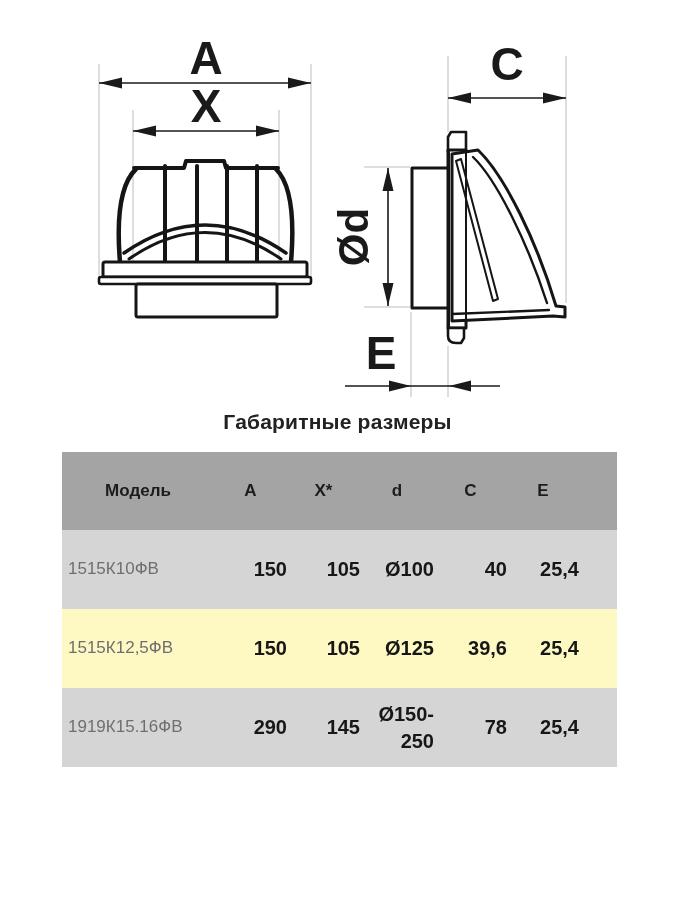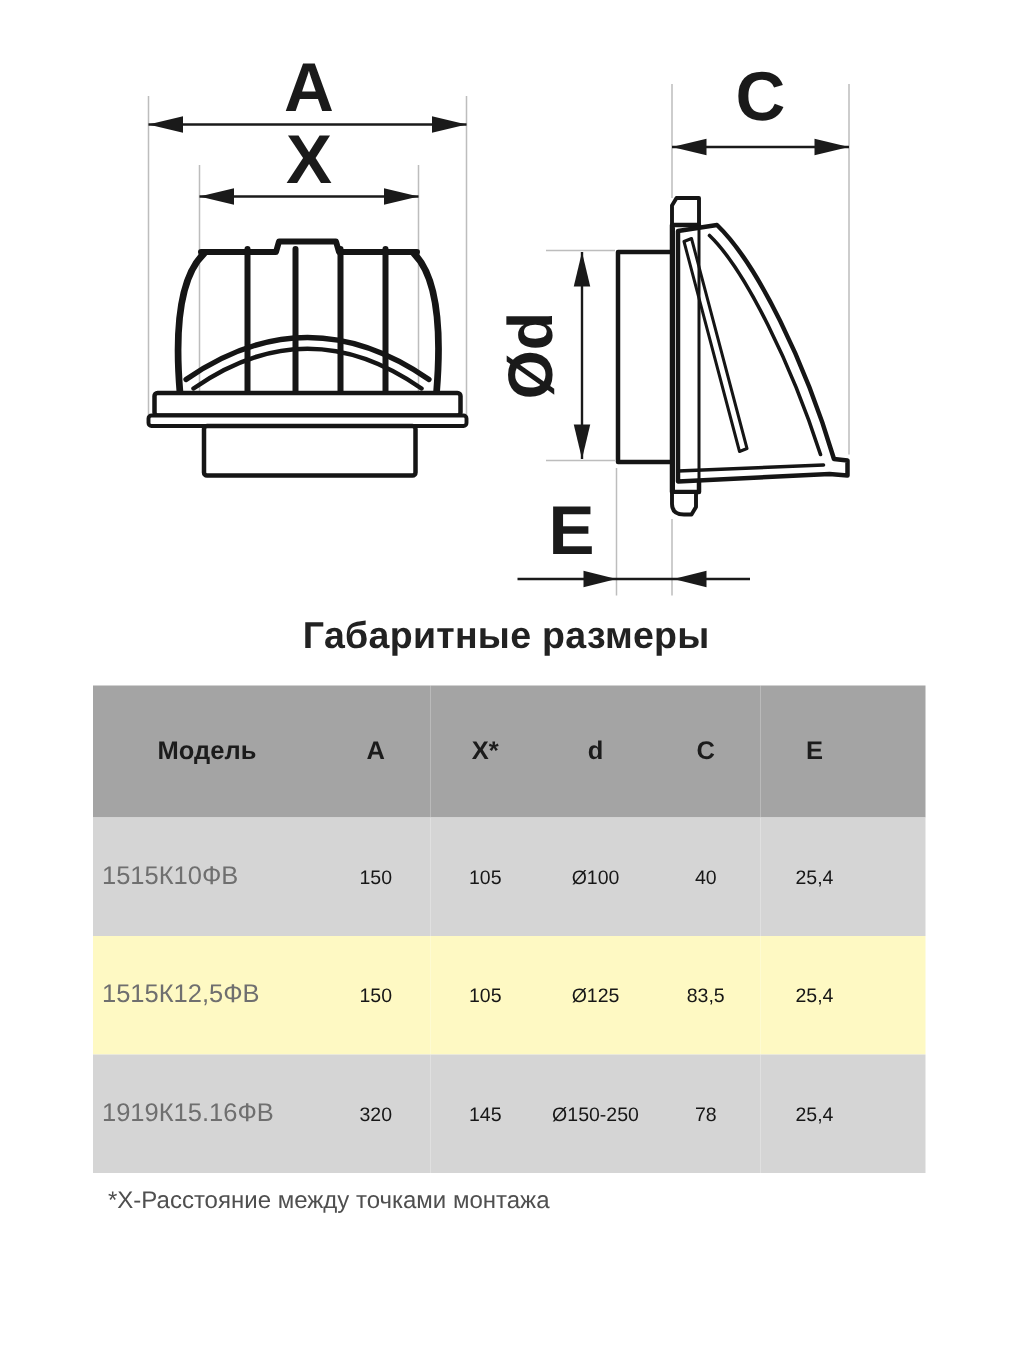--- a/index.html
+++ b/index.html
@@ -14,47 +14,47 @@
   svg.diagram { display: block; width: 675px; height: 402px; }
   svg text.dim-label {
     font-family: "Liberation Sans", "DejaVu Sans", sans-serif;
     font-size: 46px; font-weight: 600; fill: #1a1a1a;
   }
   svg text.dim-label-d { font-size: 42px; }
 
   .table-title {
     margin: 8px 0 16px 0;
     text-align: center;
-    font-size: 25px; font-weight: 700; color: #222222;
+    font-size: 21px; font-weight: 700; color: #222222;
     letter-spacing: 0.2px;
   }
 
   .content { margin: 18px 58px 0 62px; width: 555px; }
 
   table.dims { width: 555px; border-collapse: collapse; table-layout: fixed; }
   table.dims col.c-model { width: 152px; }
   table.dims col.c-a { width: 73px; }
   table.dims col.c-x { width: 73px; }
   table.dims col.c-d { width: 74px; }
   table.dims col.c-c { width: 73px; }
   table.dims col.c-e { width: 110px; }
 
-  table.dims thead tr { height: 88px; background: #a4a4a4; }
+  table.dims thead tr { height: 78px; background: #a4a4a4; }
   table.dims tbody tr { height: 79px; margin-left: 28px; }
   table.dims tbody tr.alt { background: #d5d5d5; }
   table.dims tbody tr.plain { background: #fef9c3; }
 
   table.dims th {
     font-size: 17px; font-weight: 700; color: #1c1c1c;
     text-align: center; vertical-align: middle; padding: 0;
   }
   table.dims th.h-model { text-align: center; }
   table.dims td {
-    font-size: 13px; font-weight: 400; color: #171717;
-    text-align: center; vertical-align: middle; padding: 0;
+    font-size: 20px; font-weight: 700; color: #171717;
+    text-align: right; vertical-align: middle; padding: 0;
     line-height: 1.35;
   }
   table.dims td.model {
     text-align: left; padding-left: 6px;
     font-weight: 400; color: #6f6f6f; font-size: 17px;
   }
   table.dims th:last-child, table.dims td:last-child { padding-right: 38px; }
 
   .footnote {
     margin: 10px 0 0 0; padding-left: 10px;
@@ -183,30 +183,29 @@
           <td>105</td>
           <td>Ø100</td>
           <td>40</td>
           <td>25,4</td>
         </tr>
         <tr class="plain">
           <td class="model">1515К12,5ФВ</td>
           <td>150</td>
           <td>105</td>
           <td>Ø125</td>
-          <td>83,5</td>
+          <td>39,6</td>
           <td>25,4</td>
         </tr>
         <tr class="alt">
           <td class="model">1919К15.16ФВ</td>
-          <td>320</td>
+          <td>290</td>
           <td>145</td>
           <td>Ø150-250</td>
           <td>78</td>
           <td>25,4</td>
         </tr>
       </tbody>
     </table>
 
-    <p class="footnote">*X-Расстояние между точками монтажа</p>
   </div>
 
 </div>
 
 </body></html>

